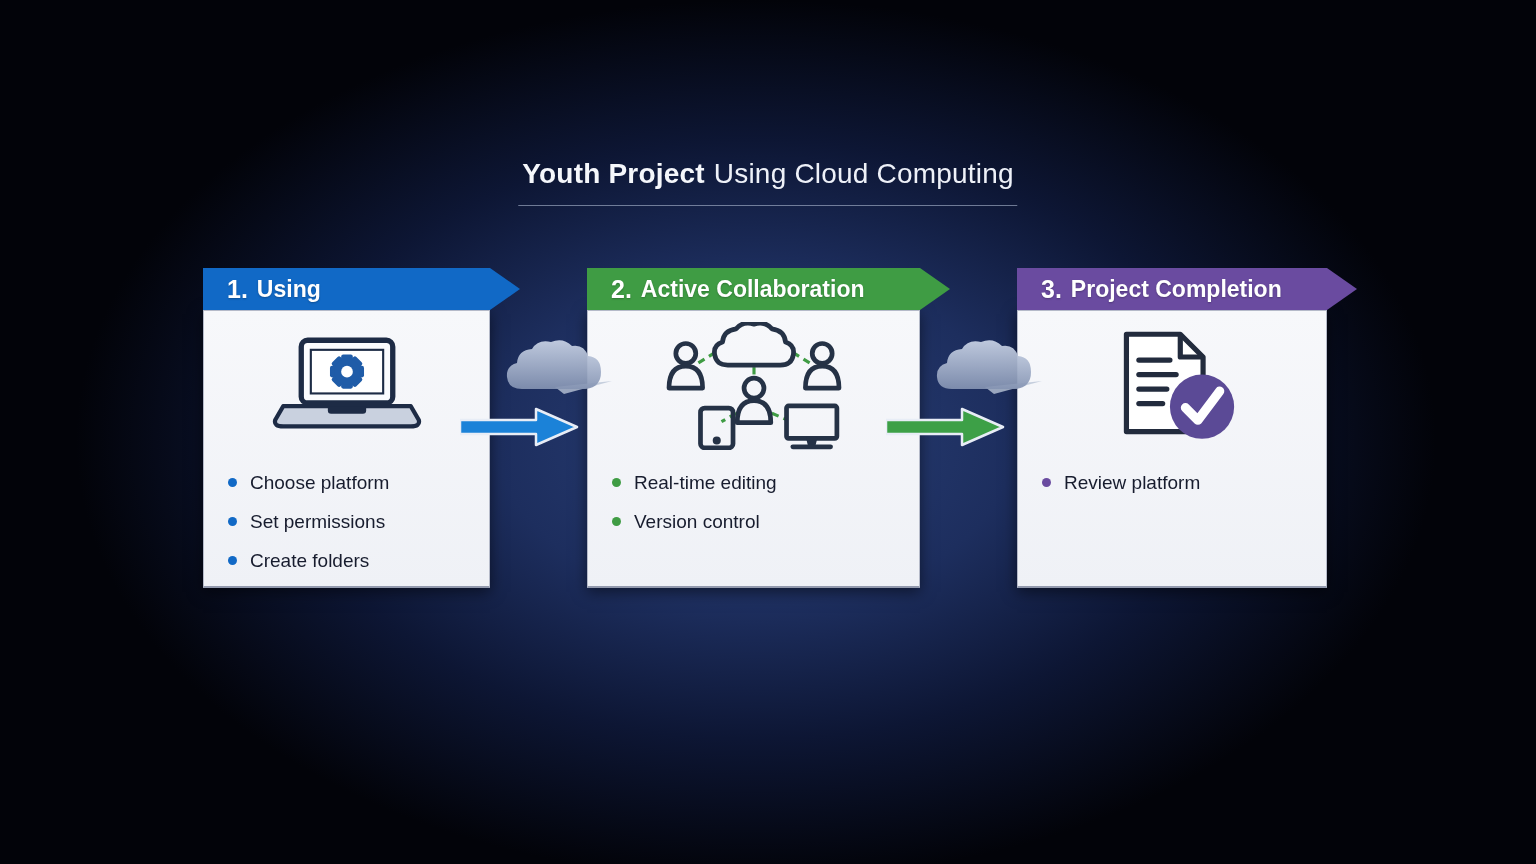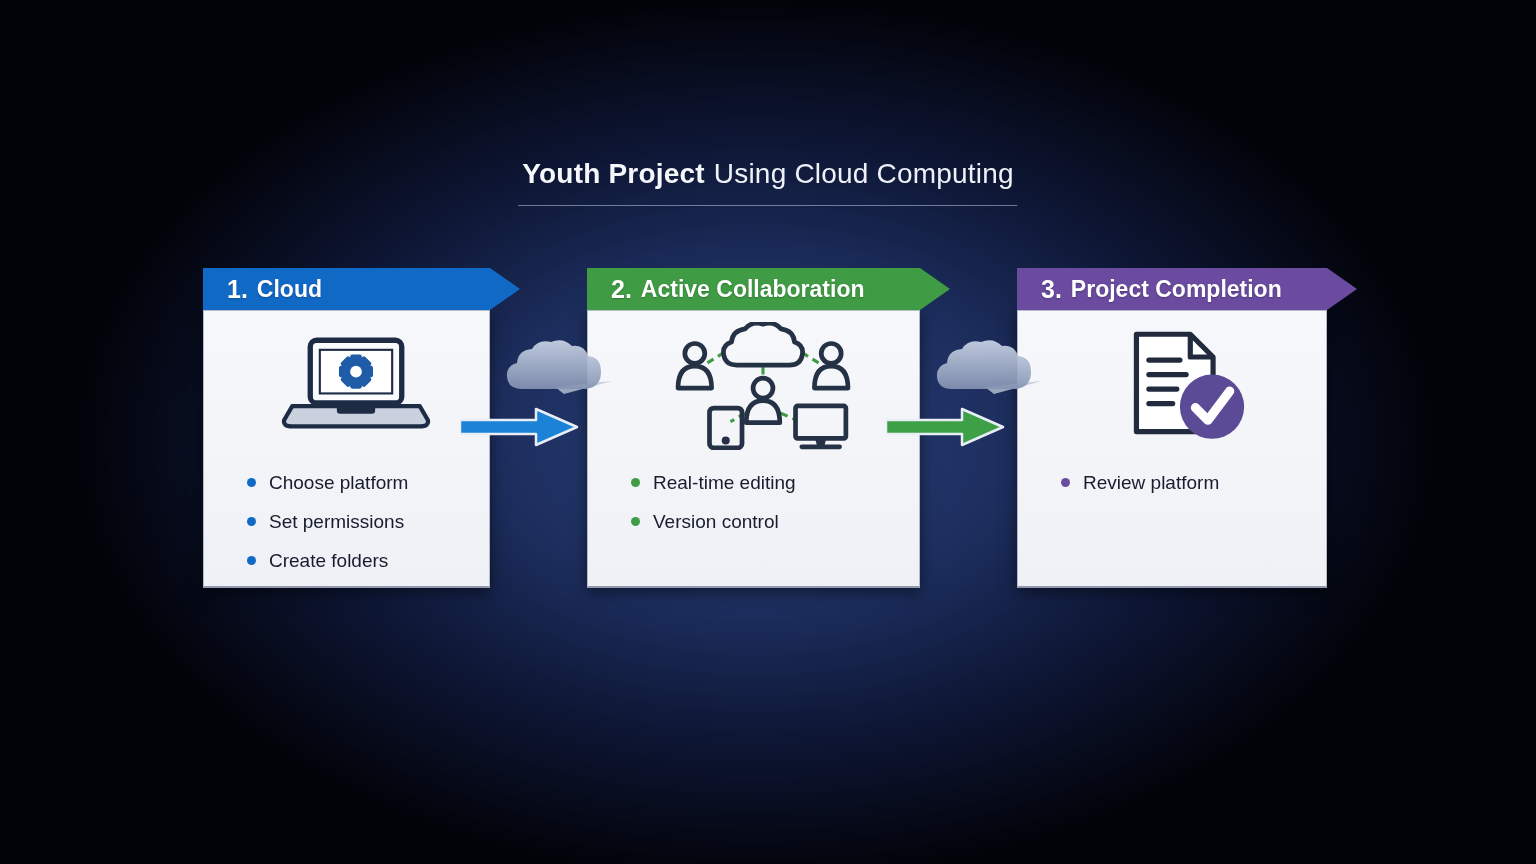--- a/index.html
+++ b/index.html
@@ -38,21 +38,20 @@
     padding-left: 24px; font-weight: 700; font-size: 23px;
     text-shadow: 0 1px 2px rgba(0,0,0,0.25);
   }
   .banner .num { font-size: 25px; margin-right: 9px; }
 
   .card {
     margin-top: 0; height: 278px; width: 100%;
     background: linear-gradient(180deg, #f7f8fb 0%, #eff1f6 100%);
     border: 1px solid #b5bac9; border-bottom: 2px solid #9299ad;
     box-shadow: 0 4px 14px rgba(0,0,0,0.5);
-    padding-left: 19px;
   }
 
   .icon-wrap { height: 150px; display: flex; align-items: center; justify-content: center; }
 
   ul.bullets { list-style: none; padding-left: 24px; margin-top: 2px; }
   ul.bullets li { display: flex; align-items: center; height: 39px; font-size: 19px; color: #171c2e; }
   .dot {
     width: 9px; height: 9px; border-radius: 50%;
     background: var(--accent); margin-right: 13px; flex: none;
   }
@@ -70,21 +69,21 @@
 
 <div class="canvas">
 
   <div class="title-wrap">
     <span class="t-bold">Youth Project</span><span class="t-normal">Using Cloud Computing</span>
   </div>
 
   <div class="stage" id="stage1" style="--accent: #1169c6;">
     <div class="banner">
       <span class="num">1.</span>
-      <span class="lbl">Cloud</span>
+      <span class="lbl">Using</span>
     </div>
     <div class="card">
       <div class="icon-wrap">
         <svg width="150" height="100" viewBox="0 0 140 94">
           <rect x="27" y="4" width="86" height="59" rx="6" fill="#fbfcfe" stroke="#1d2b45" stroke-width="5"></rect>
           <rect x="36" y="13" width="68" height="41" fill="#ffffff" stroke="#1d2b45" stroke-width="2"></rect>
           <g transform="translate(70,33.5)">
             <g fill="#1f5ca8">
               <rect x="-16" y="-5.5" width="32" height="11" rx="2"></rect>
               <rect x="-16" y="-5.5" width="32" height="11" rx="2" transform="rotate(45)"></rect>

